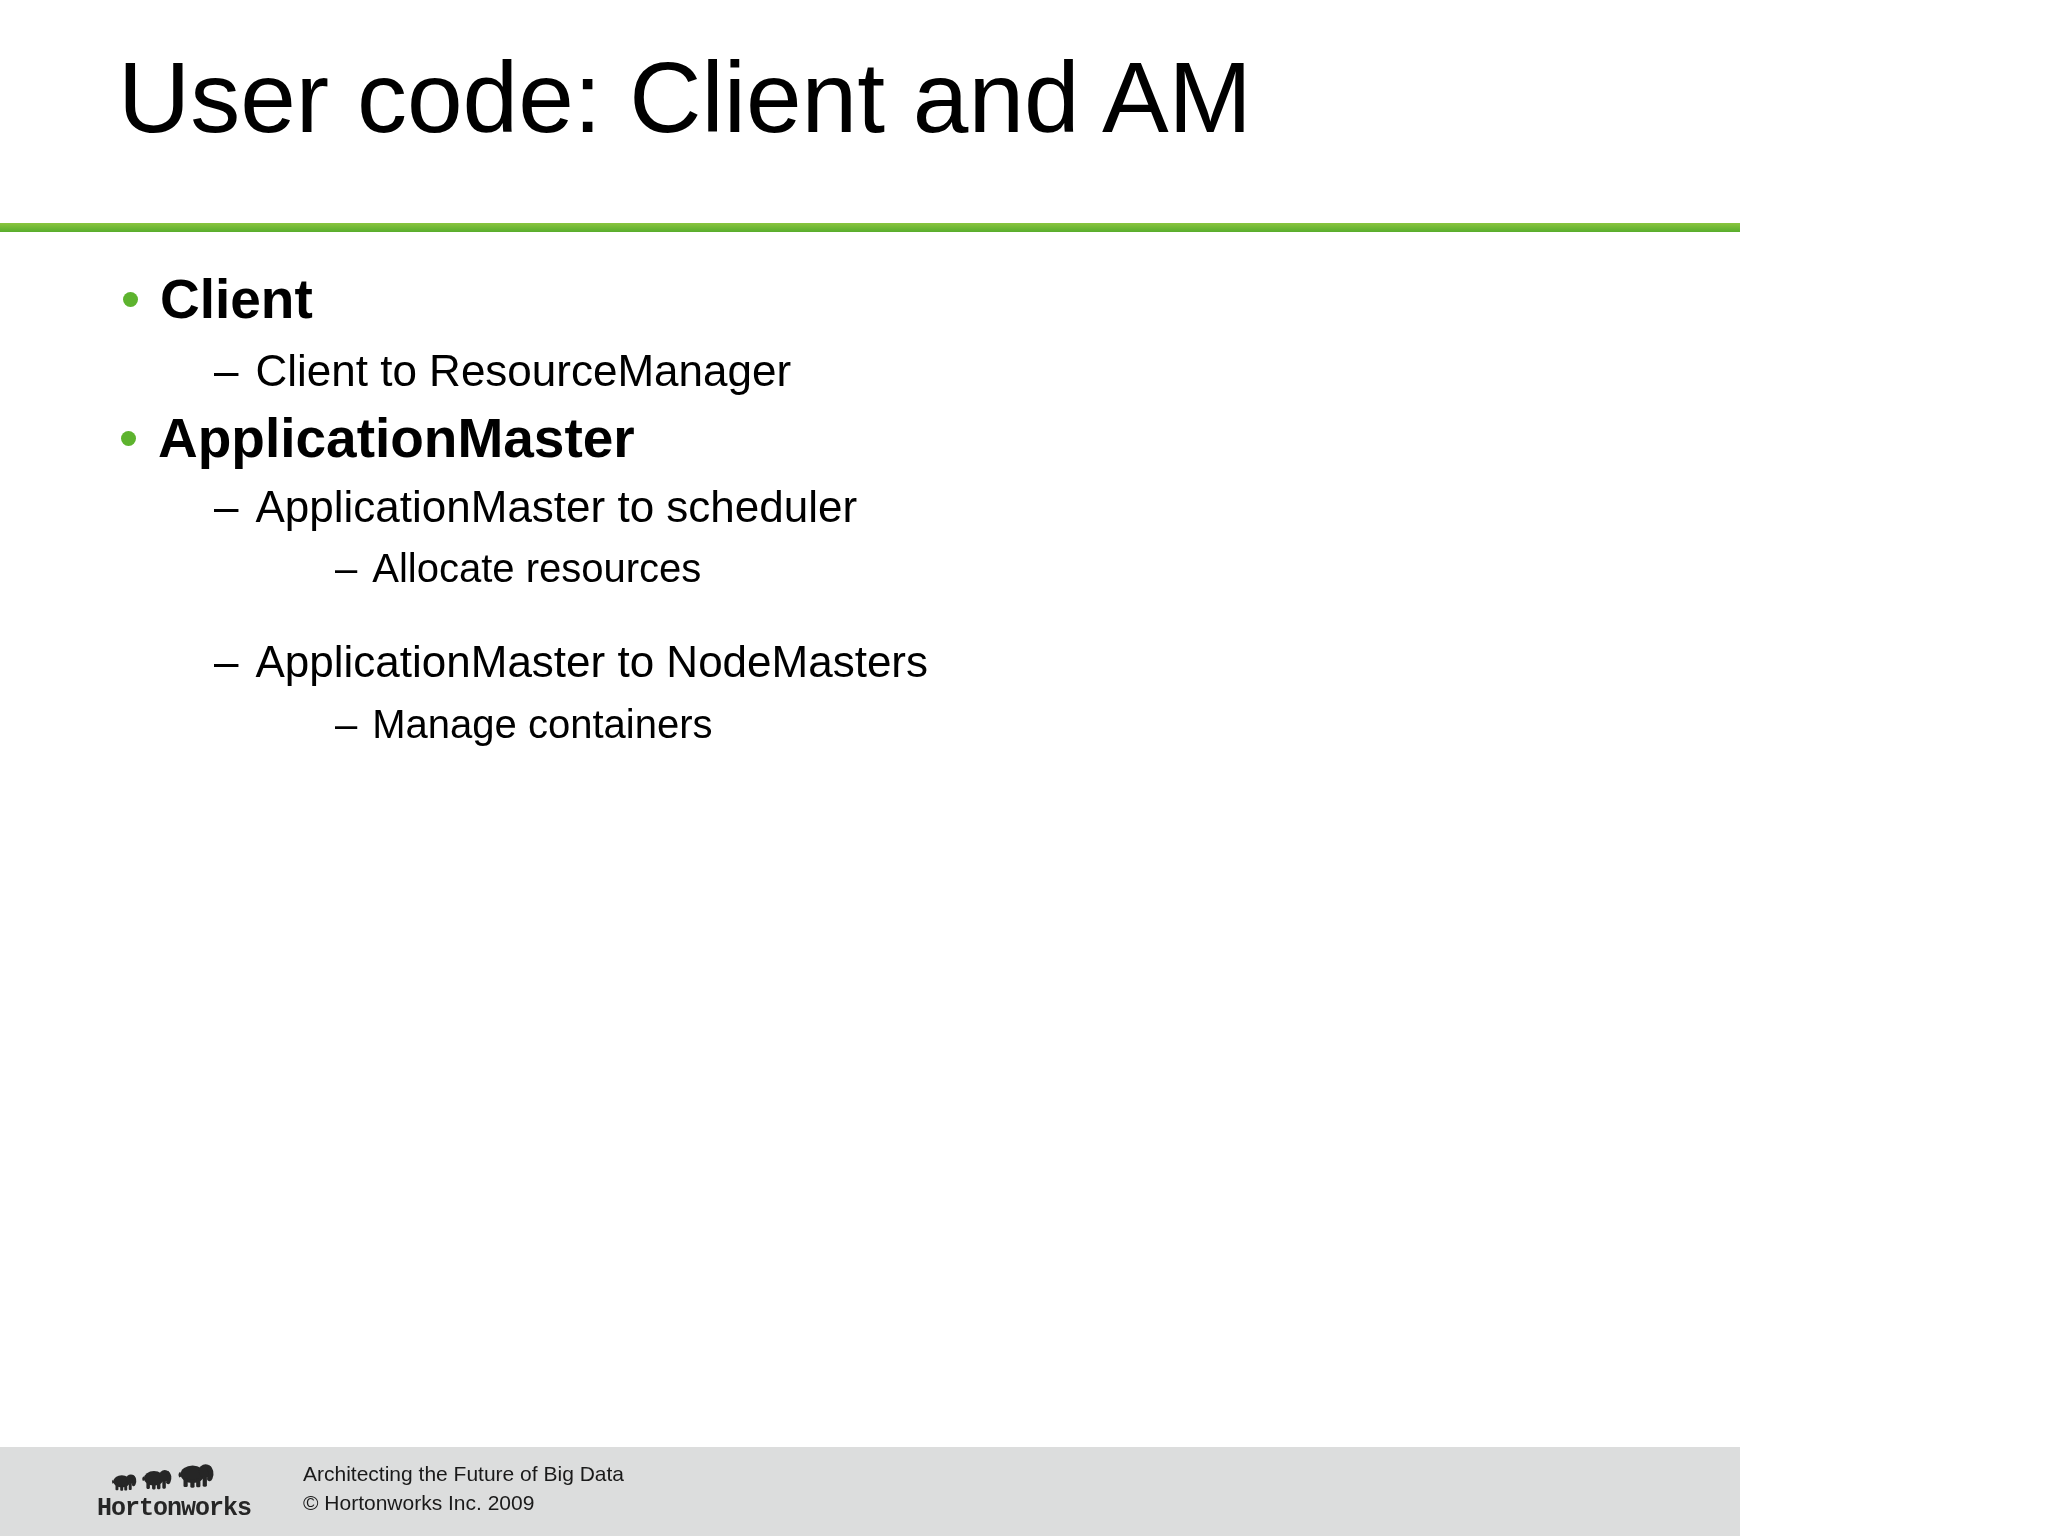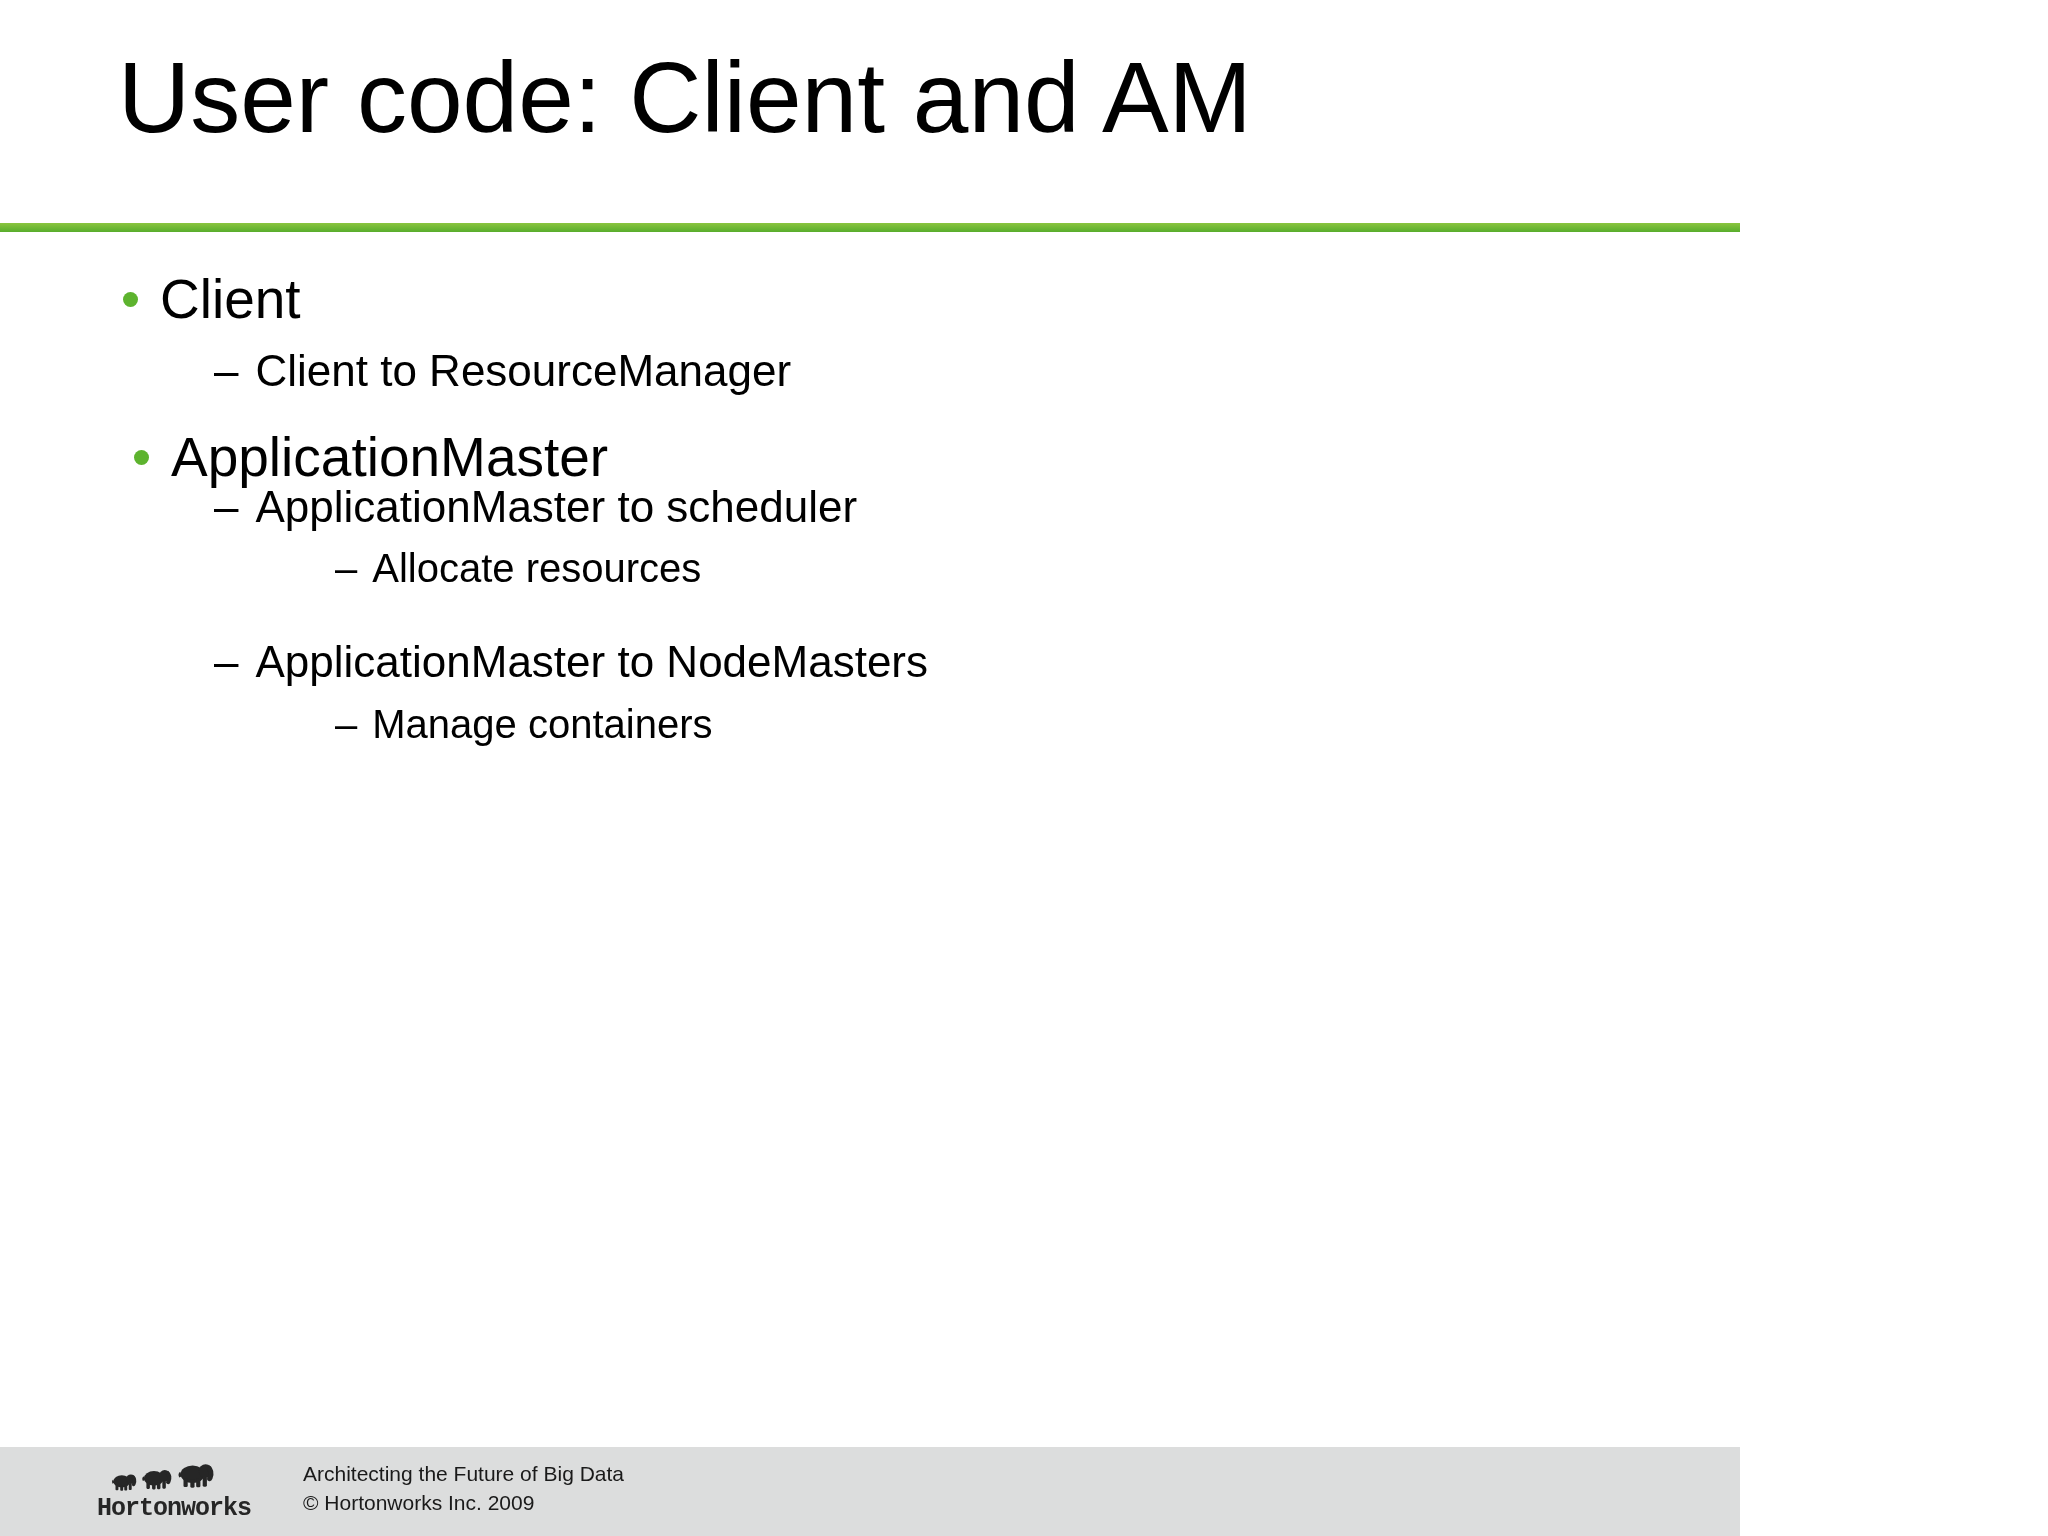--- a/index.html
+++ b/index.html
@@ -48,29 +48,29 @@
     line-height: 1.15;
   }
   .dot {
     width: 15px;
     height: 15px;
     border-radius: 50%;
     background: #5db32e;
     margin-right: 22px;
     flex: 0 0 auto;
   }
-  .l1 { font-size: 55px; font-weight: 400; }
+  .l1 { font-size: 55px; font-weight: 700; }
   .l2 { font-size: 44px; font-weight: 400; }
   .l3 { font-size: 40px; font-weight: 400; }
   .prefix { margin-right: 17px; }
   .l3 .prefix { margin-right: 15px; }
 
   .b0 { left: 123px; top: 268px; }
   .b1 { left: 214px; top: 346px; }
-  .b2 { left: 134px; top: 407px; margin-top: 19px; }
+  .b2 { left: 121px; top: 407px; }
   .b3 { left: 214px; top: 482px; }
   .b4 { left: 335px; top: 545px; }
   .b5 { left: 214px; top: 637px; }
   .b6 { left: 335px; top: 701px; }
 
   
   .footer {
     position: absolute;
     left: 0;
     top: 1447px;

